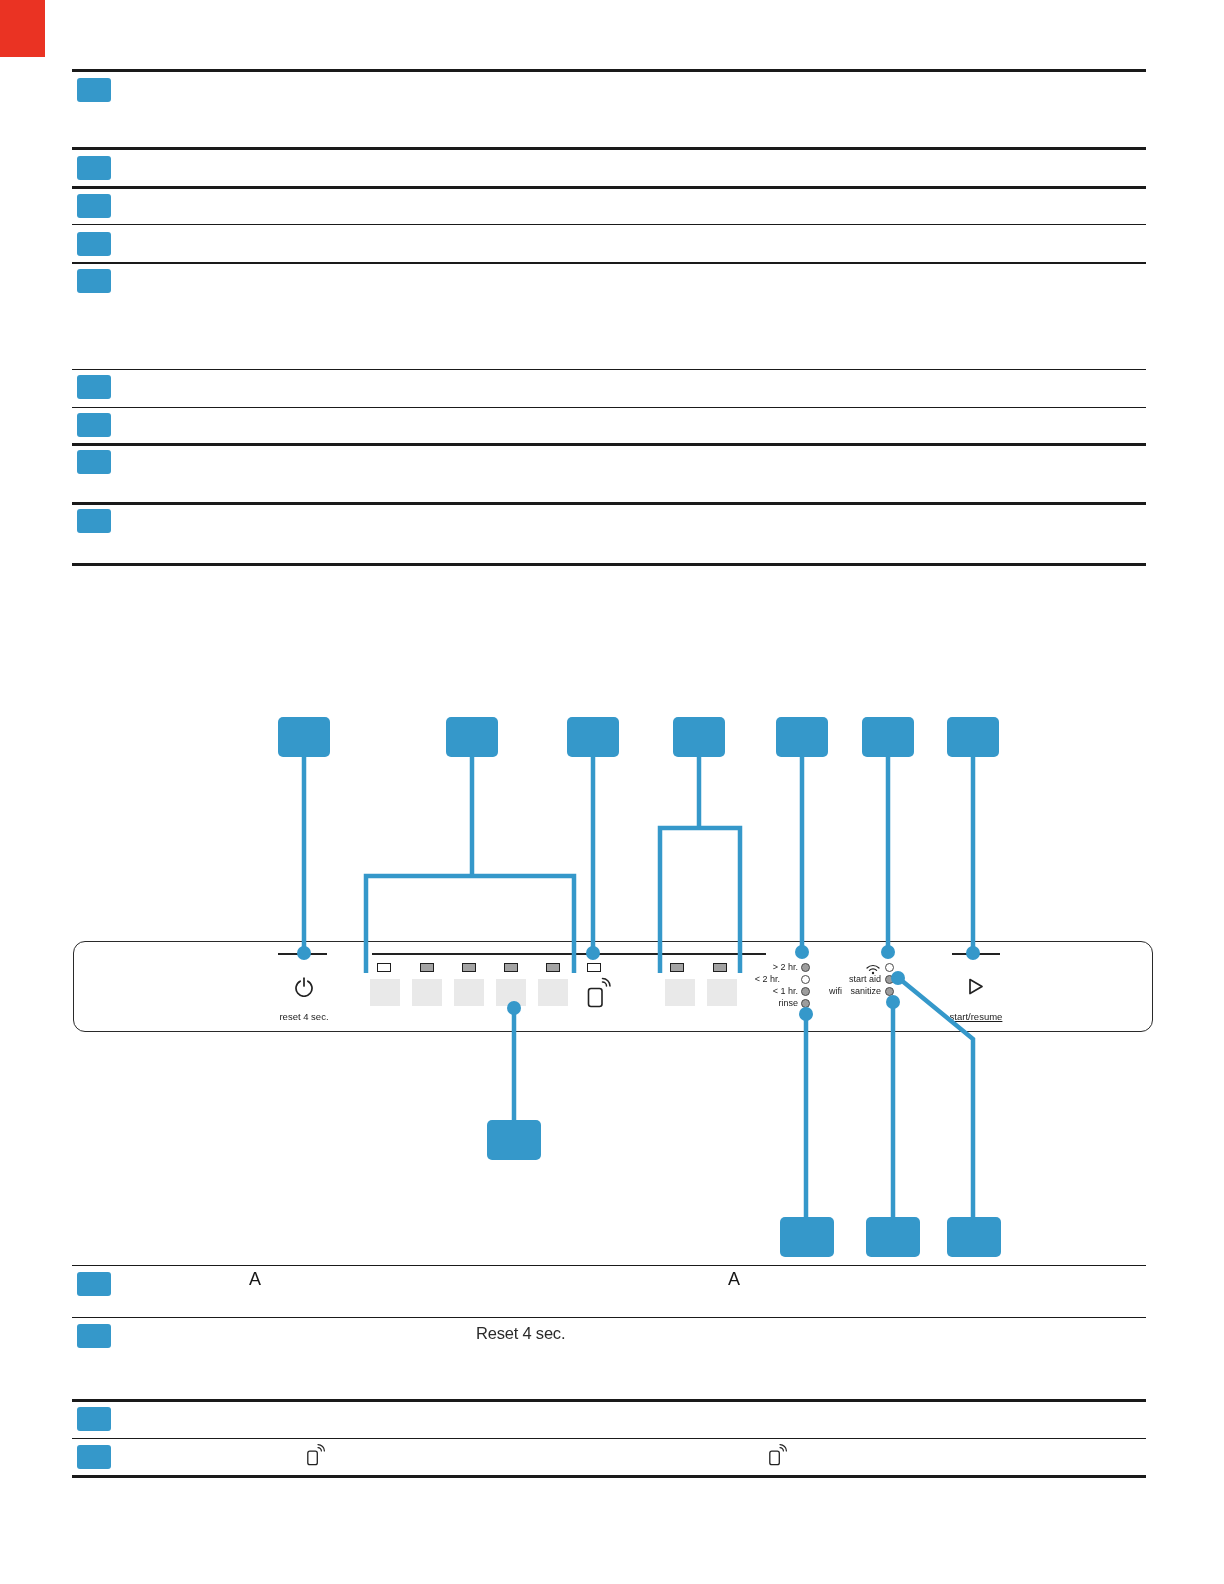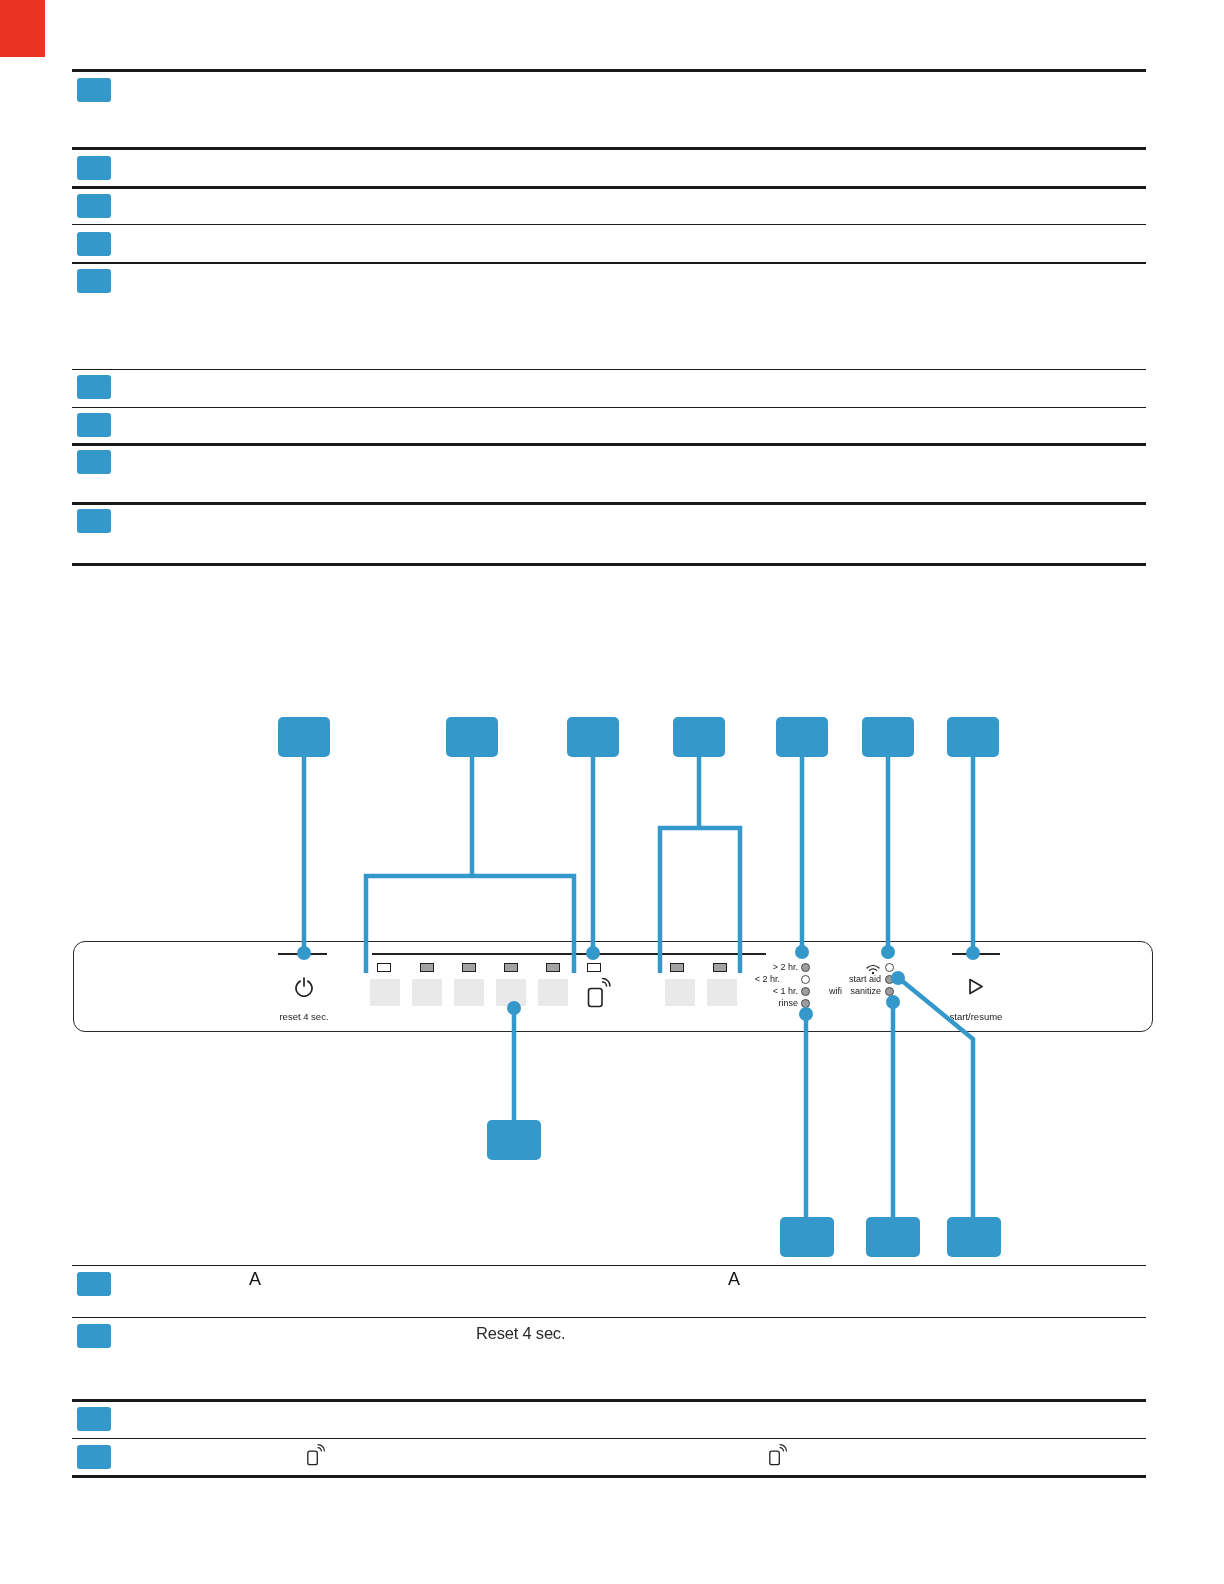--- a/index.html
+++ b/index.html
@@ -160,21 +160,21 @@
       <circle cx="7" cy="9" r="1.2" fill="#222"></circle>
     </svg>
   </div>
 
   <div class="dash" style="left:952px;top:953.4px;width:48px;"></div>
   <div class="icon-wrap" style="left:965px;top:976px;">
     <svg width="22" height="22" viewBox="0 0 22 22" fill="none">
       <path d="M5,3.5 L17,10.5 L5,17.5 Z" stroke="#222" stroke-width="1.7" stroke-linejoin="round" fill="none"></path>
     </svg>
   </div>
-  <div class="panel-label" style="left:916px;top:1011px;width:120px;">start/resume</div>
+  <div class="panel-label" style="left:916px;top:1011px;width:120px;text-decoration:underline;">start/resume</div>
 
   <div class="a-label" style="left:249px;top:1269px;">A</div>
   <div class="a-label" style="left:728px;top:1269px;">A</div>
   <div class="reset-label" style="left:476px;top:1324px;">Reset 4 sec.</div>
 
   <div class="icon-wrap" style="left:305px;top:1443px;">
     <svg width="22" height="23" viewBox="0 0 22 23" fill="none">
       <rect x="2.8" y="8.2" width="9.5" height="13.5" rx="2" stroke="#222" stroke-width="1.3"></rect>
       <path d="M13,4.6 A3.4,3.4 0 0 1 16.4,8" stroke="#222" stroke-width="1.2" stroke-linecap="round"></path>
       <path d="M13,1.6 A6.4,6.4 0 0 1 19.4,8" stroke="#222" stroke-width="1.2" stroke-linecap="round"></path>

